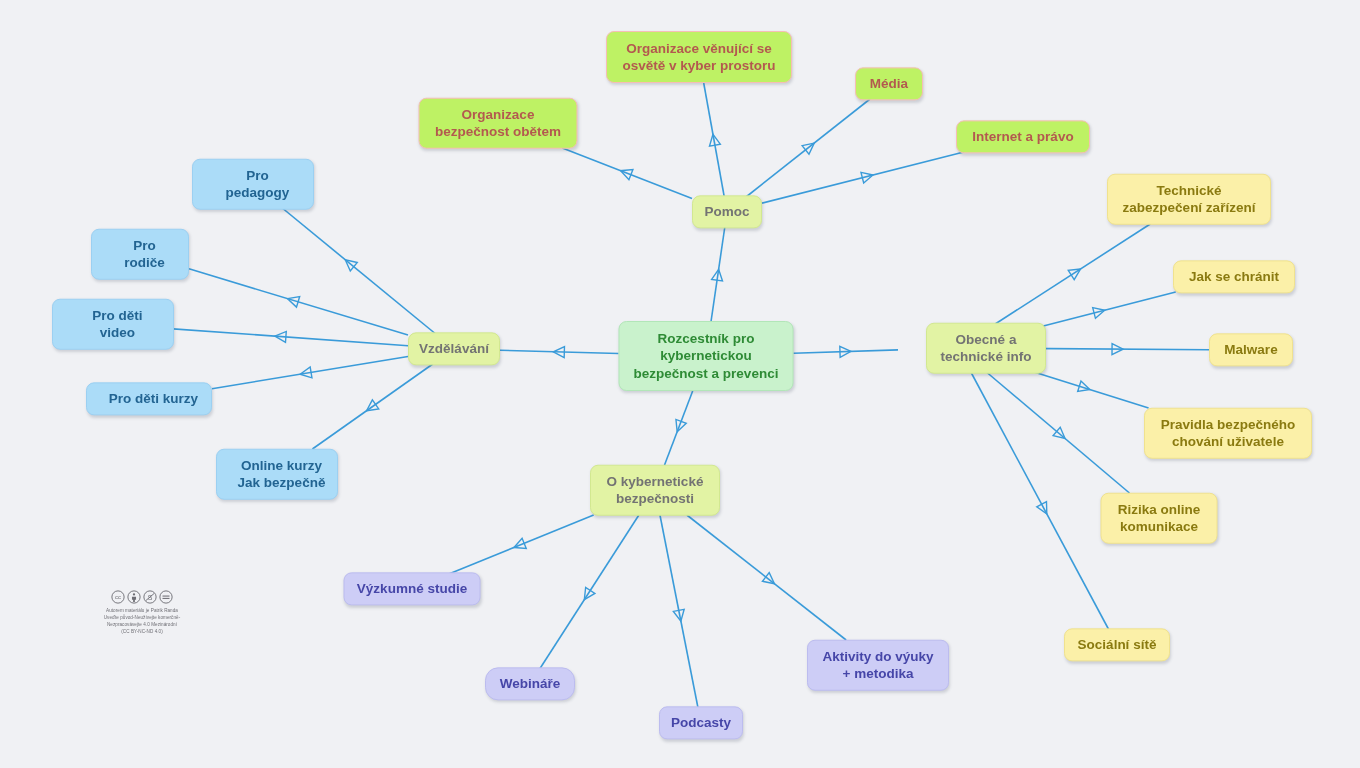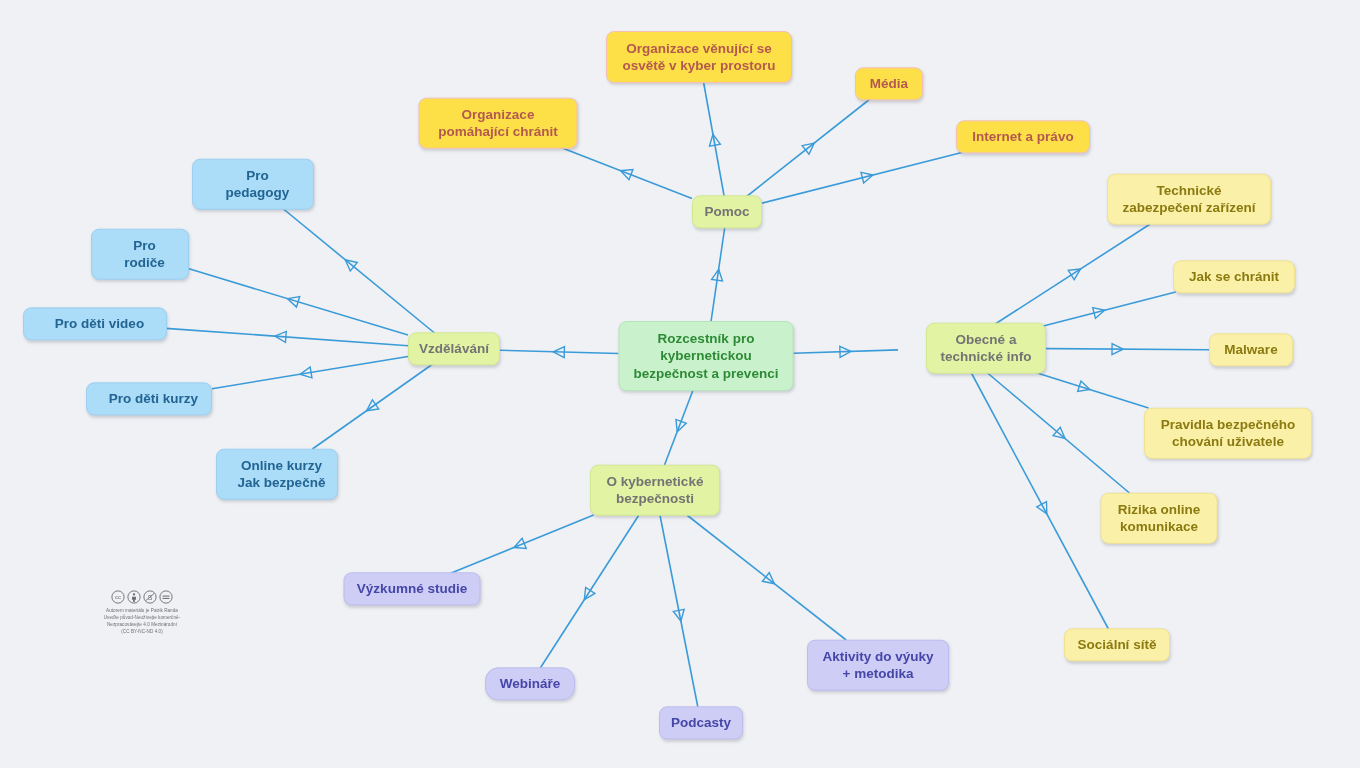--- a/index.html
+++ b/index.html
@@ -41,21 +41,21 @@
     line-height: 1.28;
     padding: 7px 11px;
     white-space: pre-line;
     box-shadow: 1px 2px 3px rgba(80,90,110,0.22);
     transform: translate(-50%, -50%);
   }
   
   .pal-green  { background: #c9f2cc; border: 1px solid #b2e6b8; color: #2e8b35; }
   .pal-lime   { background: #e2f3a4; border: 1px solid #d2e890; color: #737373; }
   .pal-blue   { background: #abdcf8; border: 1px solid #9bd0f2; color: #226492; padding-left: 20px; }
-  .pal-pink   { background: #fde047; border: 1px solid #f5bfb4; color: #b3594f; }
+  .pal-pink   { background: #bef264; border: 1px solid #f5bfb4; color: #b3594f; }
   .pal-yellow { background: #fbf0a8; border: 1px solid #f0e28e; color: #8a7a10; }
   .pal-purple { background: #cdcdf6; border: 1px solid #bcbcef; color: #4646a8; }
 
   #attribution {
     position: absolute;
     left: 88px;
     top: 590px;
     width: 108px;
     text-align: center;
     color: #6e6e74;
@@ -179,26 +179,26 @@
 bezpečnost a prevenci</div>
       <div class="node pal-lime" style="left: 727px; top: 212px; width: 70px; min-height: 30px;">Pomoc</div>
       <div class="node pal-lime" style="left: 454px; top: 349px; width: 92px; min-height: 30px;">Vzdělávání</div>
       <div class="node pal-lime" style="left: 958px; top: 348px; width: 120px; min-height: 48px; margin-left: 28px;">Obecné a
 technické info</div>
       <div class="node pal-lime" style="left: 655px; top: 490px; width: 130px; min-height: 50px;">O kybernetické
 bezpečnosti</div>
       <div class="node pal-pink" style="left: 699px; top: 57px; width: 186px; min-height: 52px;">Organizace věnující se
 osvětě v kyber prostoru</div>
       <div class="node pal-pink" style="left: 498px; top: 123px; width: 159px; min-height: 50px;">Organizace
-pomáhající chránit</div>
+bezpečnost obětem</div>
       <div class="node pal-pink" style="left: 889px; top: 84px; width: 68px; min-height: 30px;">Média</div>
       <div class="node pal-pink" style="left: 1023px; top: 137px; width: 134px; min-height: 30px;">Internet a právo</div>
       <div class="node pal-blue" style="left: 253px; top: 184px; width: 122px; min-height: 30px;">Pro pedagogy</div>
       <div class="node pal-blue" style="left: 140px; top: 254px; width: 98px; min-height: 30px;">Pro rodiče</div>
-      <div class="node pal-blue" style="left: 95px; top: 324px; width: 144px; min-height: 30px;">Pro děti video</div>
+      <div class="node pal-blue" style="left: 113px; top: 324px; width: 122px; min-height: 30px;">Pro děti video</div>
       <div class="node pal-blue" style="left: 149px; top: 399px; width: 126px; min-height: 30px;">Pro děti kurzy</div>
       <div class="node pal-blue" style="left: 277px; top: 474px; width: 122px; min-height: 50px;">Online kurzy
 Jak bezpečně</div>
       <div class="node pal-yellow" style="left: 1189px; top: 199px; width: 164px; min-height: 50px;">Technické
 zabezpečení zařízení</div>
       <div class="node pal-yellow" style="left: 1234px; top: 277px; width: 122px; min-height: 30px;">Jak se chránit</div>
       <div class="node pal-yellow" style="left: 1251px; top: 350px; width: 84px; min-height: 30px;">Malware</div>
       <div class="node pal-yellow" style="left: 1228px; top: 433px; width: 168px; min-height: 50px;">Pravidla bezpečného
 chování uživatele</div>
       <div class="node pal-yellow" style="left: 1159px; top: 518px; width: 117px; min-height: 50px;">Rizika online

